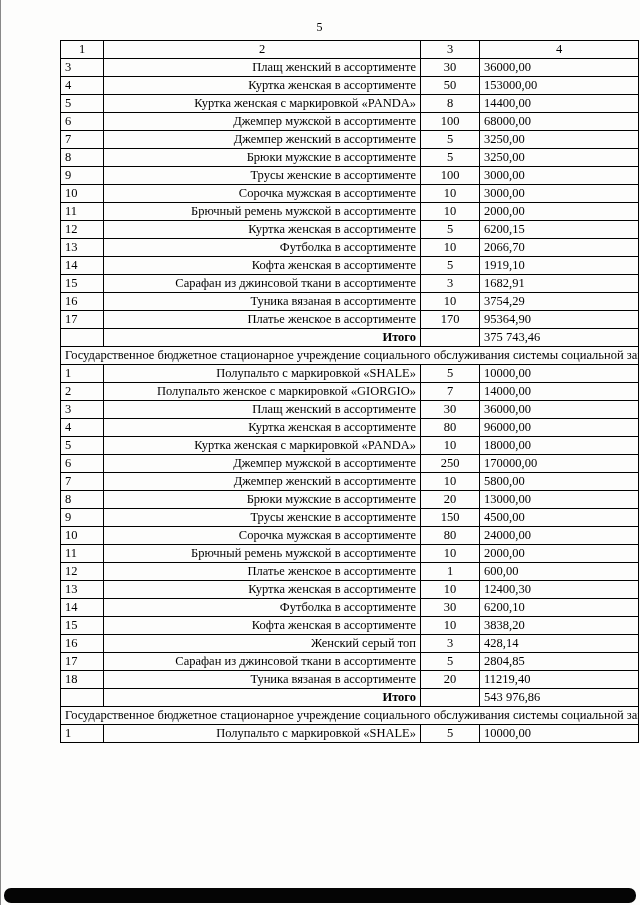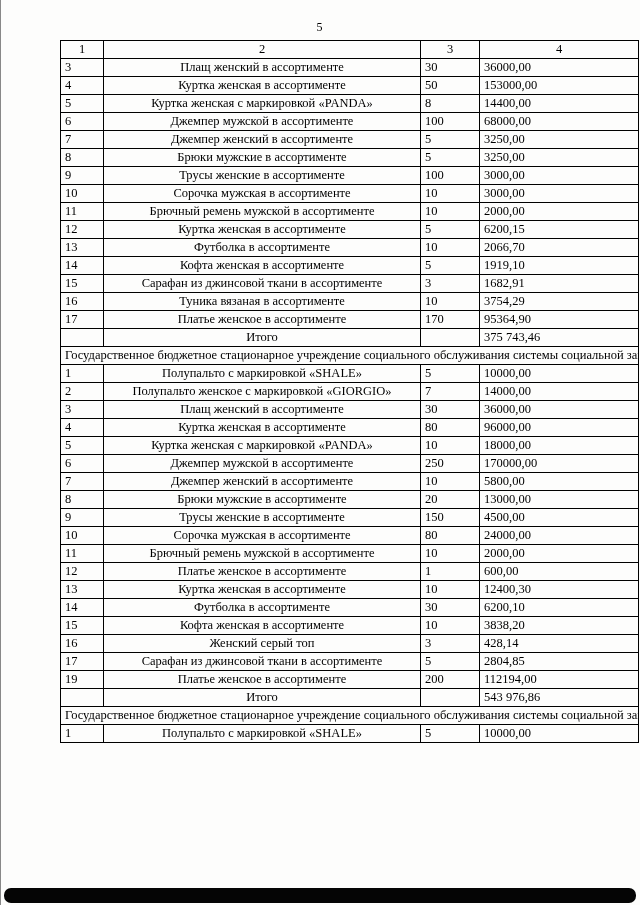--- a/index.html
+++ b/index.html
@@ -32,32 +32,32 @@
   table.doc-table td {
     border:1px solid #000;
     font-size:12.5px;
     line-height:15px;
     padding:1px 4px;
     vertical-align:middle;
     overflow:hidden;
     white-space:nowrap;
   }
   td.col1 { width:34px; text-align:left; padding-left:7px; }
-  td.col2 { width:308px; text-align:center; padding-left:7px; }
-  td.col3 { width:50px; }
+  td.col2 { width:308px; text-align:right; padding-left:7px; }
+  td.col3 { width:50px; text-align:center; }
   td.col4 { width:150px; padding-right:44px; }
   tr.hdr-row td { text-align:center; padding-left:4px; padding-right:4px; }
   td.org {
     text-align:center;
     white-space:normal;
     padding:3px 8px;
     line-height:16px;
     font-size:13px;
   }
-  tr.total-row td.col2 { font-weight:normal; }
+  tr.total-row td.col2 { font-weight:bold; }
 </style>
 </head>
 <body>
 
 <div class="page">
   <div class="edge-line-left"></div>
   <div class="page-number">5</div>
   <table class="doc-table">
     <tbody id="table-body">
         <tr class="hdr-row">
@@ -261,24 +261,24 @@
           <td class="col3">3</td>
           <td class="col4">428,14</td>
         </tr>
         <tr>
           <td class="col1">17</td>
           <td class="col2">Сарафан из джинсовой ткани в ассортименте</td>
           <td class="col3">5</td>
           <td class="col4">2804,85</td>
         </tr>
         <tr>
-          <td class="col1">19</td>
-          <td class="col2">Платье женское в ассортименте</td>
-          <td class="col3">200</td>
-          <td class="col4">112194,00</td>
+          <td class="col1">18</td>
+          <td class="col2">Туника вязаная в ассортименте</td>
+          <td class="col3">20</td>
+          <td class="col4">11219,40</td>
         </tr>
         <tr class="total-row">
           <td class="col1"></td>
           <td class="col2">Итого</td>
           <td class="col3"></td>
           <td class="col4">543 976,86</td>
         </tr>
         <tr>
           <td class="org" colspan="4">Государственное бюджетное стационарное учреждение социального обслуживания системы социальной защиты населения «Старооскольский дом-интернат для престарелых и инвалидов», 309500, Белгородская область, г. Старый Оскол, урочище «Ублинские горы», д. 1</td>
         </tr>

